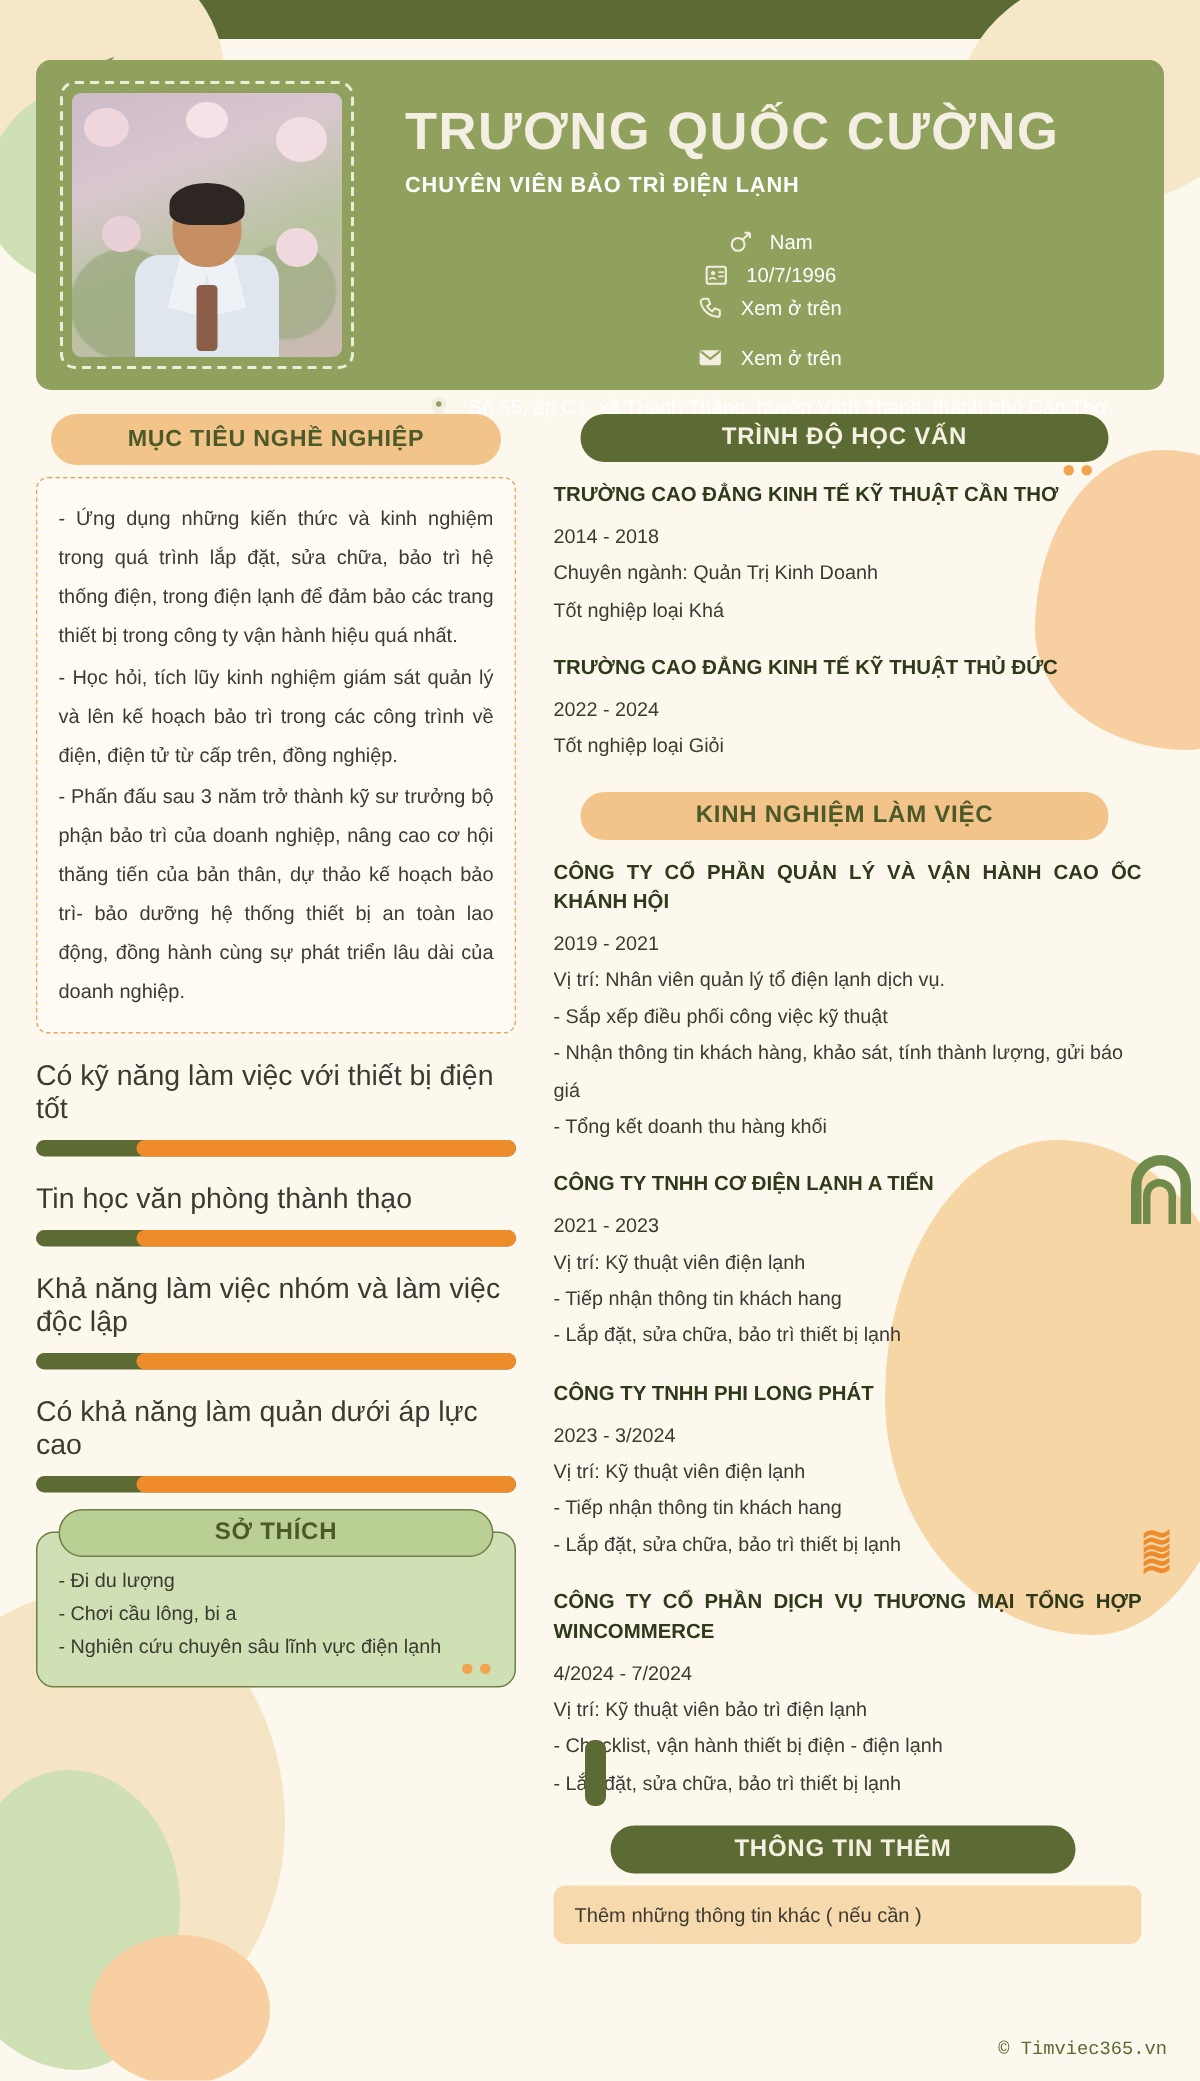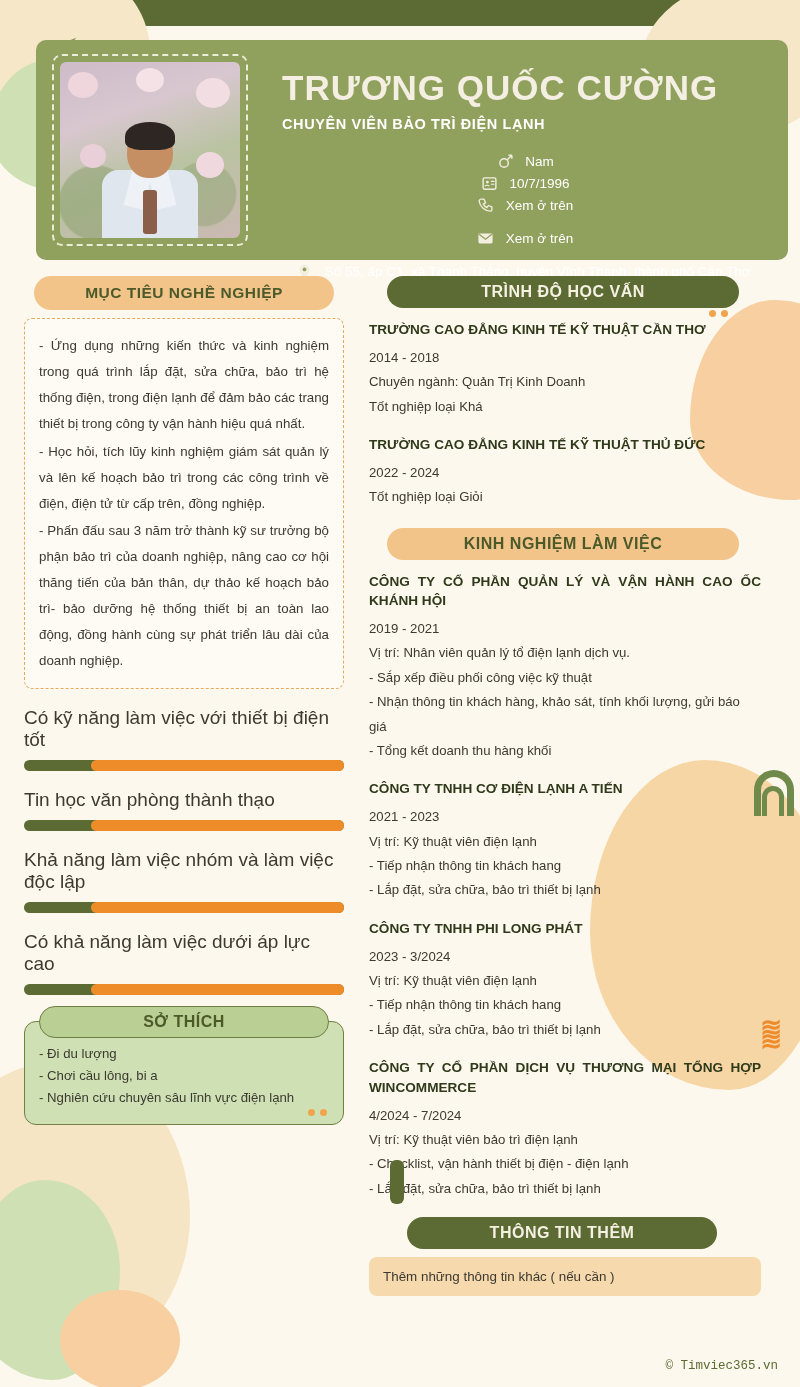--- a/index.html
+++ b/index.html
@@ -20,21 +20,21 @@
   #bg-beige-top-right { right:-40px; top:-20px; width:200px; height:160px; background:#f5e7c8; border-radius:55% 45% 60% 40%/55% 45% 55% 45%; }
   #bg-olive-strip     { left:0; top:0; width:800px; height:26px; background:#5c6b33; border-radius:0; }
   #bg-peach-right     { right:-60px; top:300px; width:170px; height:200px; background:#f8cfa0; border-radius:50% 50% 40% 60%/60% 40% 60% 40%; }
   #bg-peach-mid-right { right:-30px; top:760px; width:240px; height:330px; background:#f7d6a6; border-radius:48% 52% 42% 58%/52% 48% 52% 48%; }
   #bg-beige-bottom-left { left:-70px; top:1060px; width:260px; height:300px; background:#f6e5c4; border-radius:52% 48% 45% 55%/48% 52% 48% 52%; }
   #bg-green-bottom-left { left:-30px; top:1180px; width:150px; height:200px; background:#cfe0b4; border-radius:50% 50% 45% 55%/55% 45% 55% 45%; }
   #bg-peach-bottom-left { left:60px; top:1290px; width:120px; height:100px; background:#f8cfa0; border-radius:50%; }
 
   
   #header {
-    position:absolute; left:36px; top:40px; width:752px; height:220px;
+    position:absolute; left:24px; top:40px; width:752px; height:220px;
     background:#8fa15c; border-radius:10px;
   }
   #header-photo-frame {
     position:absolute; left:16px; top:14px; width:196px; height:192px;
     border:2px dashed #e9eed8; border-radius:10px; padding:6px;
   }
   #header-photo {
     width:100%; height:100%; border-radius:6px; overflow:hidden; position:relative;
     background:linear-gradient(160deg,#cdbcc9 0%, #d8c7cf 30%, #b9c3a1 60%, #cbb9b4 100%);
   }
@@ -256,21 +256,21 @@
         <div class="skill-fill" style="left: 21%; right: 0px; width: 79%;"></div>
       </div>
   </div>
   <div class="skill">
     <div class="skill-label">Khả năng làm việc nhóm và làm việc độc lập</div>
     <div class="skill-bar">
         <div class="skill-fill" style="left: 21%; right: 0px; width: 79%;"></div>
       </div>
   </div>
   <div class="skill">
-    <div class="skill-label">Có khả năng làm việc dưới áp lực cao</div>
+    <div class="skill-label">Có khả năng làm quản dưới áp lực cao</div>
     <div class="skill-bar">
         <div class="skill-fill" style="left: 21%; right: 0px; width: 79%;"></div>
       </div>
   </div>
 
   <div id="hobby-box">
     <div id="hobby-title" class="pill-title">SỞ THÍCH</div>
     <div id="hobby-list">
       <div>- Đi du lượng</div>
       <div>- Chơi cầu lông, bi a</div>
@@ -300,21 +300,21 @@
     <div class="line">Tốt nghiệp loại Giỏi</div>
   </div>
 
   <div id="exp-pill" class="pill-title rt-pill" style="margin-top:18px;">KINH NGHIỆM LÀM VIỆC</div>
 
   <div class="entry">
     <h4>CÔNG TY CỔ PHẦN QUẢN LÝ VÀ VẬN HÀNH CAO ỐC KHÁNH HỘI</h4>
     <div class="line">2019 - 2021</div>
     <div class="line">Vị trí: Nhân viên quản lý tổ điện lạnh dịch vụ.</div>
     <div class="line">- Sắp xếp điều phối công việc kỹ thuật</div>
-    <div class="line">- Nhận thông tin khách hàng, khảo sát, tính khối lượng, gửi báo giá</div>
+    <div class="line">- Nhận thông tin khách hàng, khảo sát, tính thành lượng, gửi báo giá</div>
     <div class="line">- Tổng kết doanh thu hàng khối</div>
   </div>
 
   <div class="entry">
     <h4>CÔNG TY TNHH CƠ ĐIỆN LẠNH A TIẾN</h4>
     <div class="line">2021 - 2023</div>
     <div class="line">Vị trí: Kỹ thuật viên điện lạnh</div>
     <div class="line">- Tiếp nhận thông tin khách hang</div>
     <div class="line">- Lắp đặt, sửa chữa, bảo trì thiết bị lạnh</div>
   </div>

